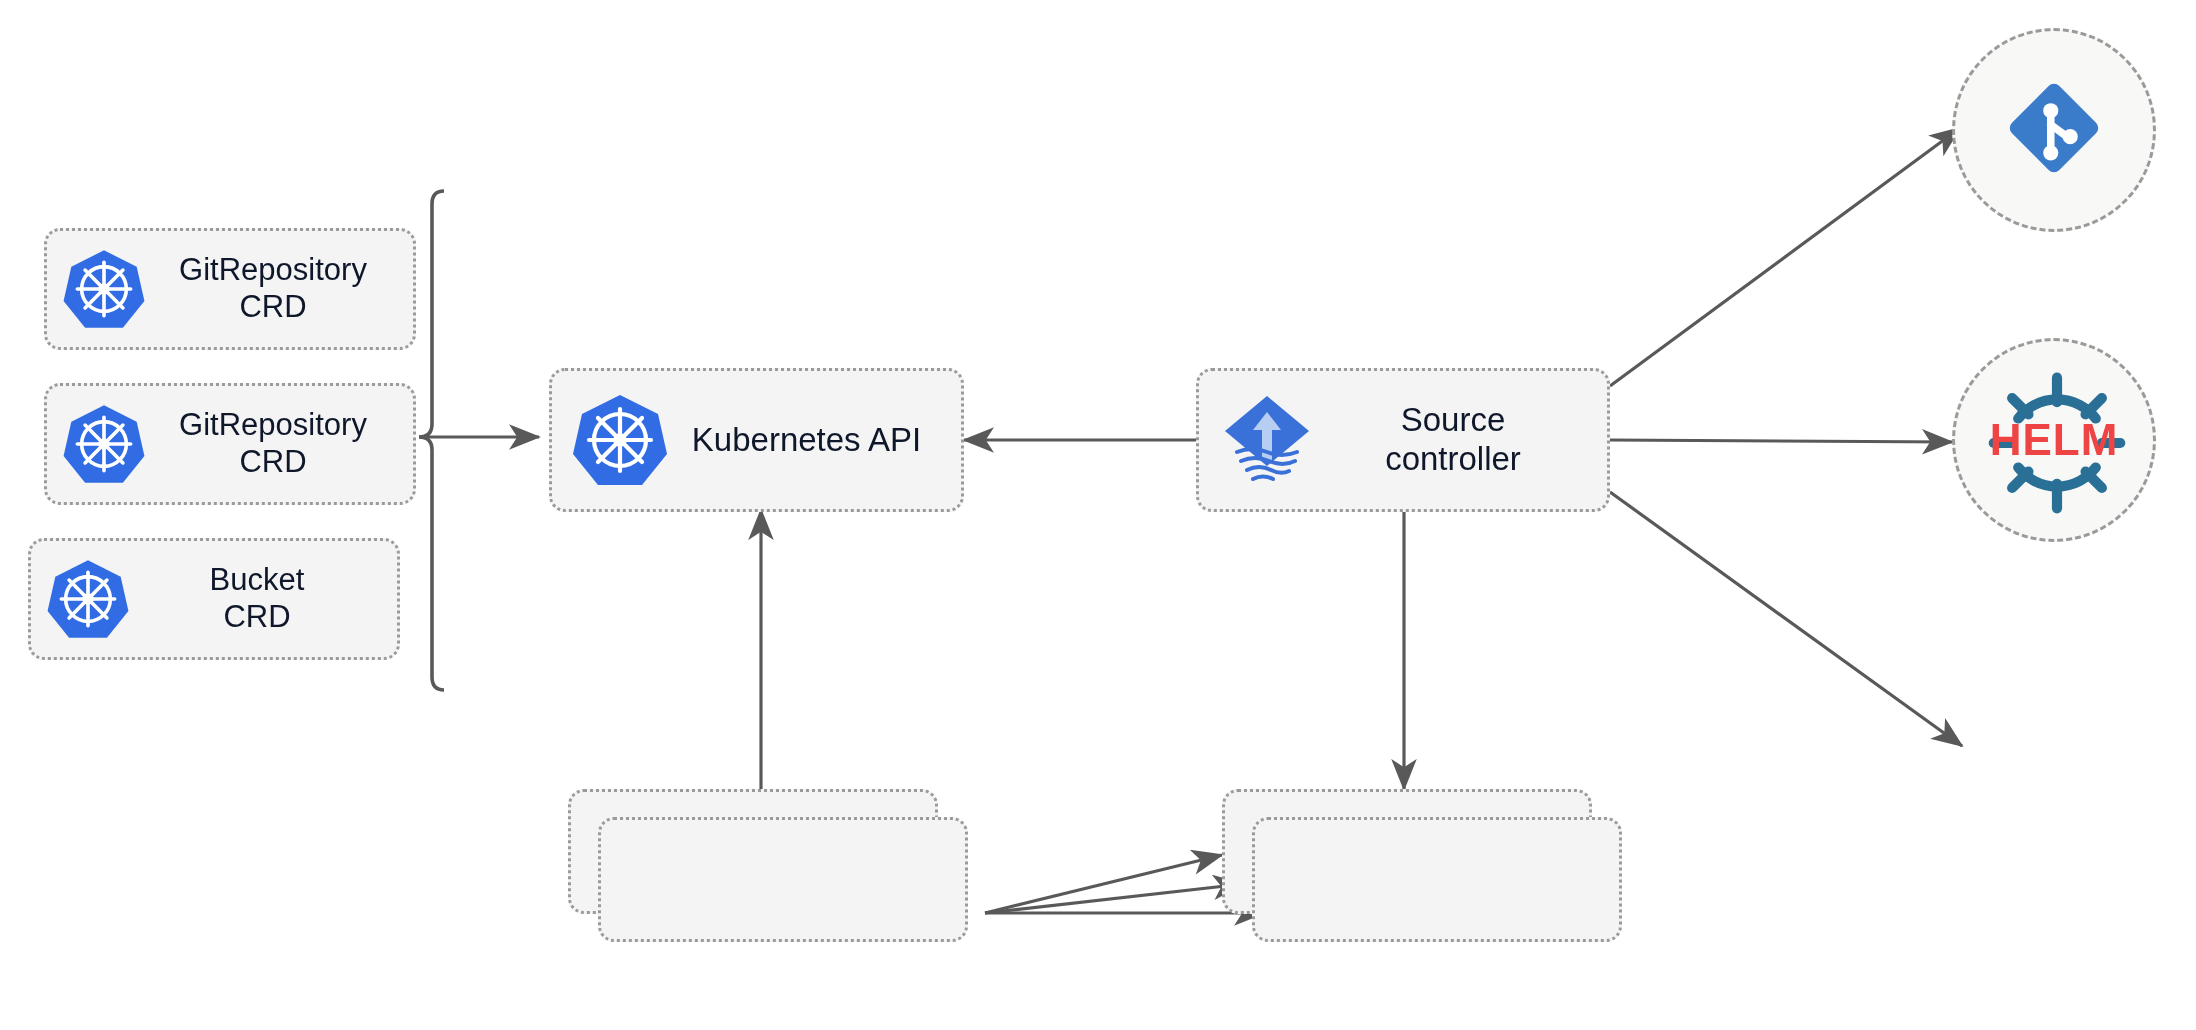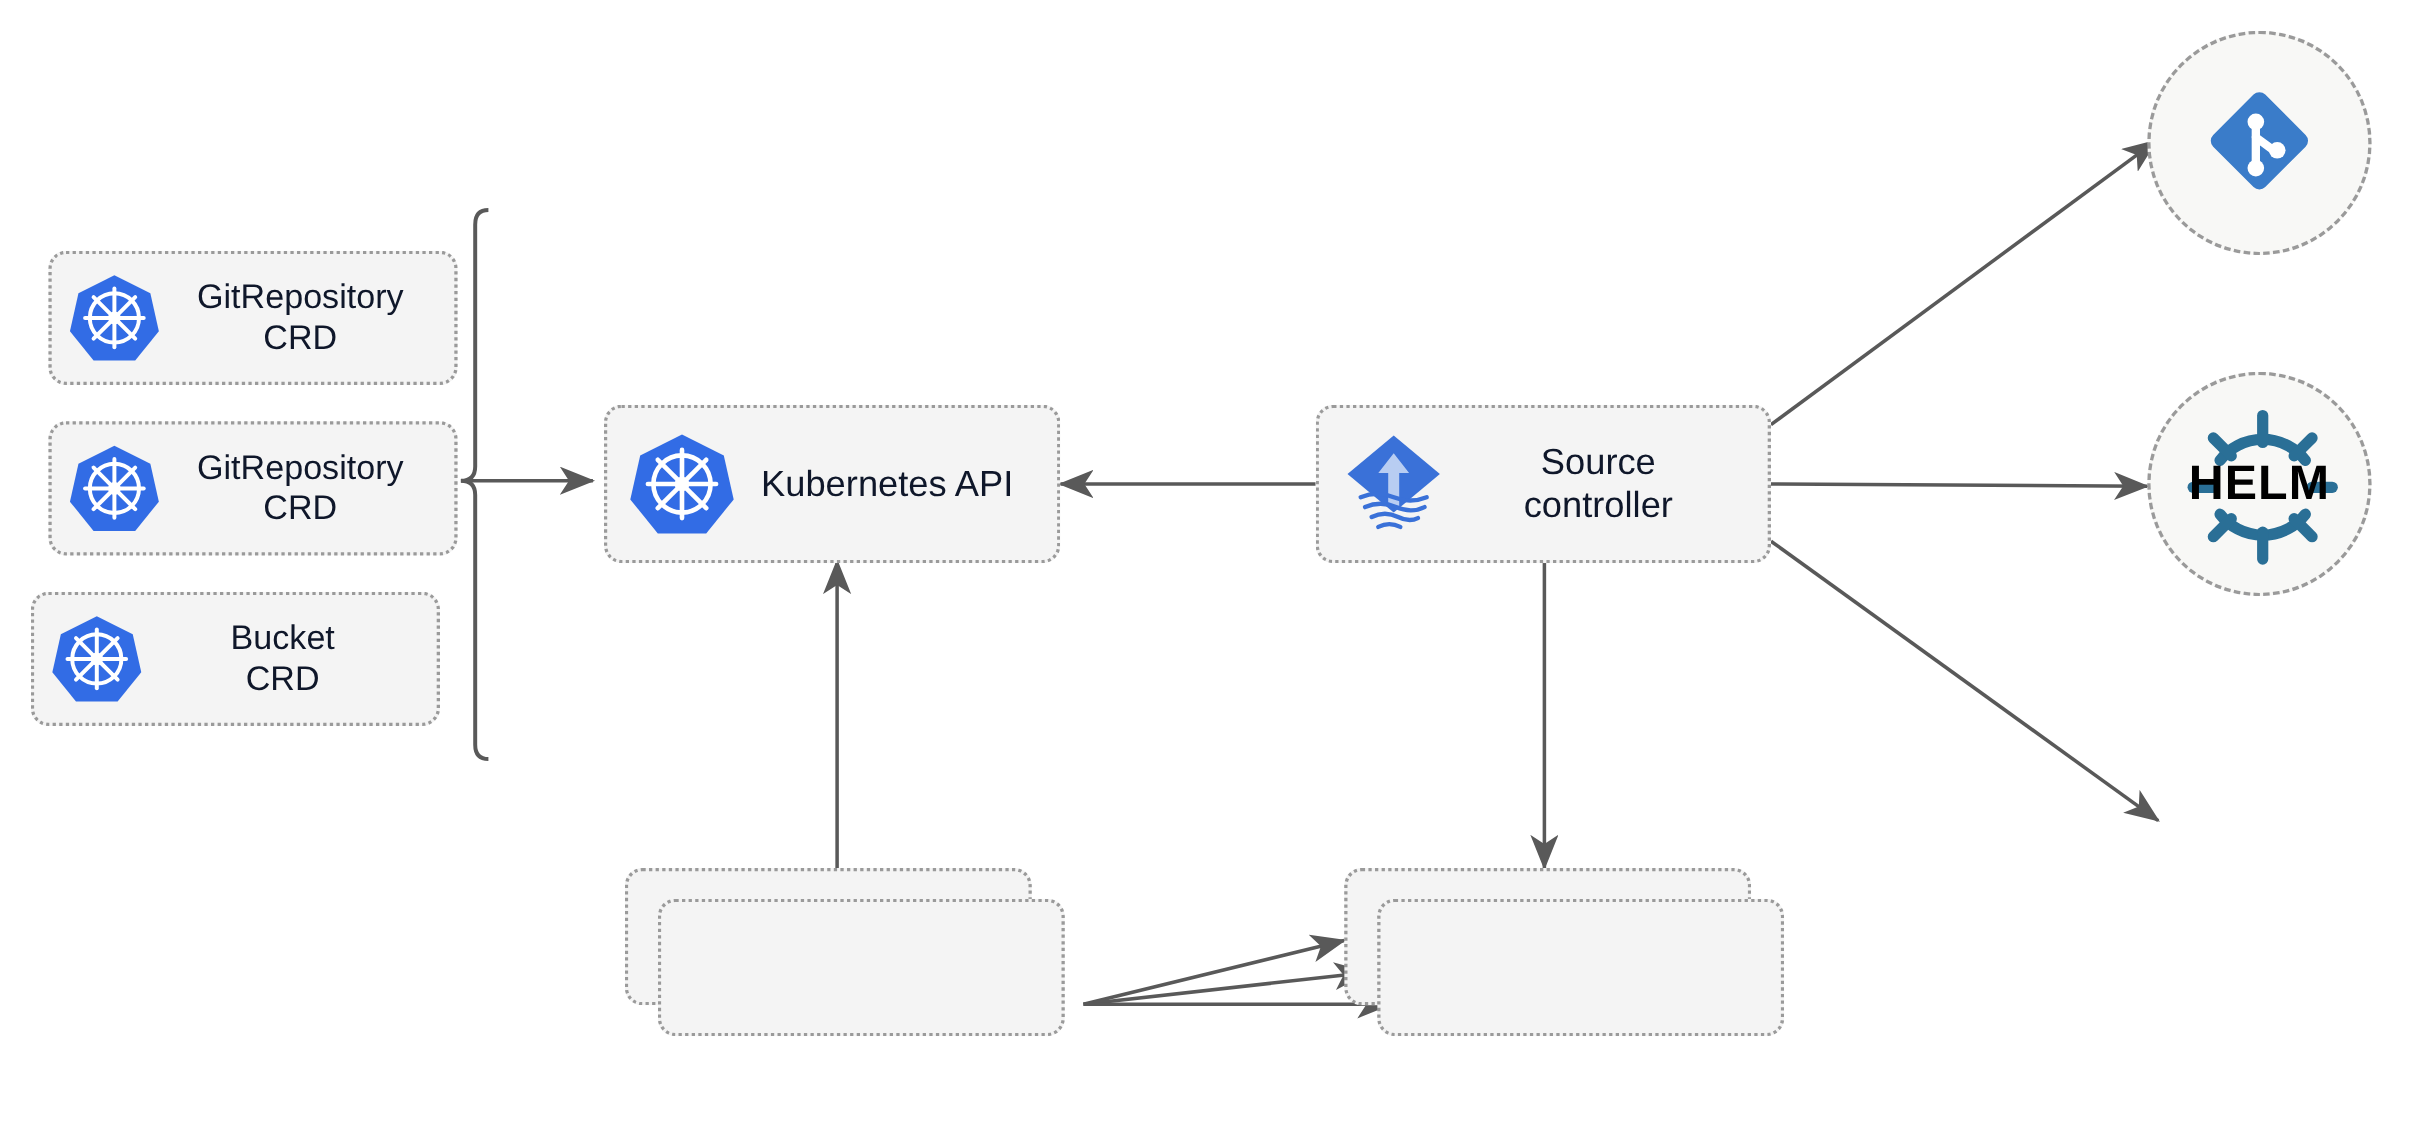--- a/index.html
+++ b/index.html
@@ -45,21 +45,21 @@
 
   
   .circ{
     position:absolute;width:204px;height:204px;border-radius:50%;
     background:#f8f8f6;border:3px dashed #9a9a9a;
     box-sizing:border-box;display:flex;align-items:center;justify-content:center;
     z-index:3;
   }
   .helmtxt{
     position:absolute;left:0;right:0;top:50%;transform:translateY(-50%);
-    text-align:center;font-size:44px;font-weight:bold;color:#000000;
+    text-align:center;font-size:44px;font-weight:bold;color:#ef4444;
     letter-spacing:1px;
   }
 </style>
 </head>
 <body>
 
 <div id="canvas">
 
   <svg class="edges" viewBox="0 0 2196 1030">
     <defs>

